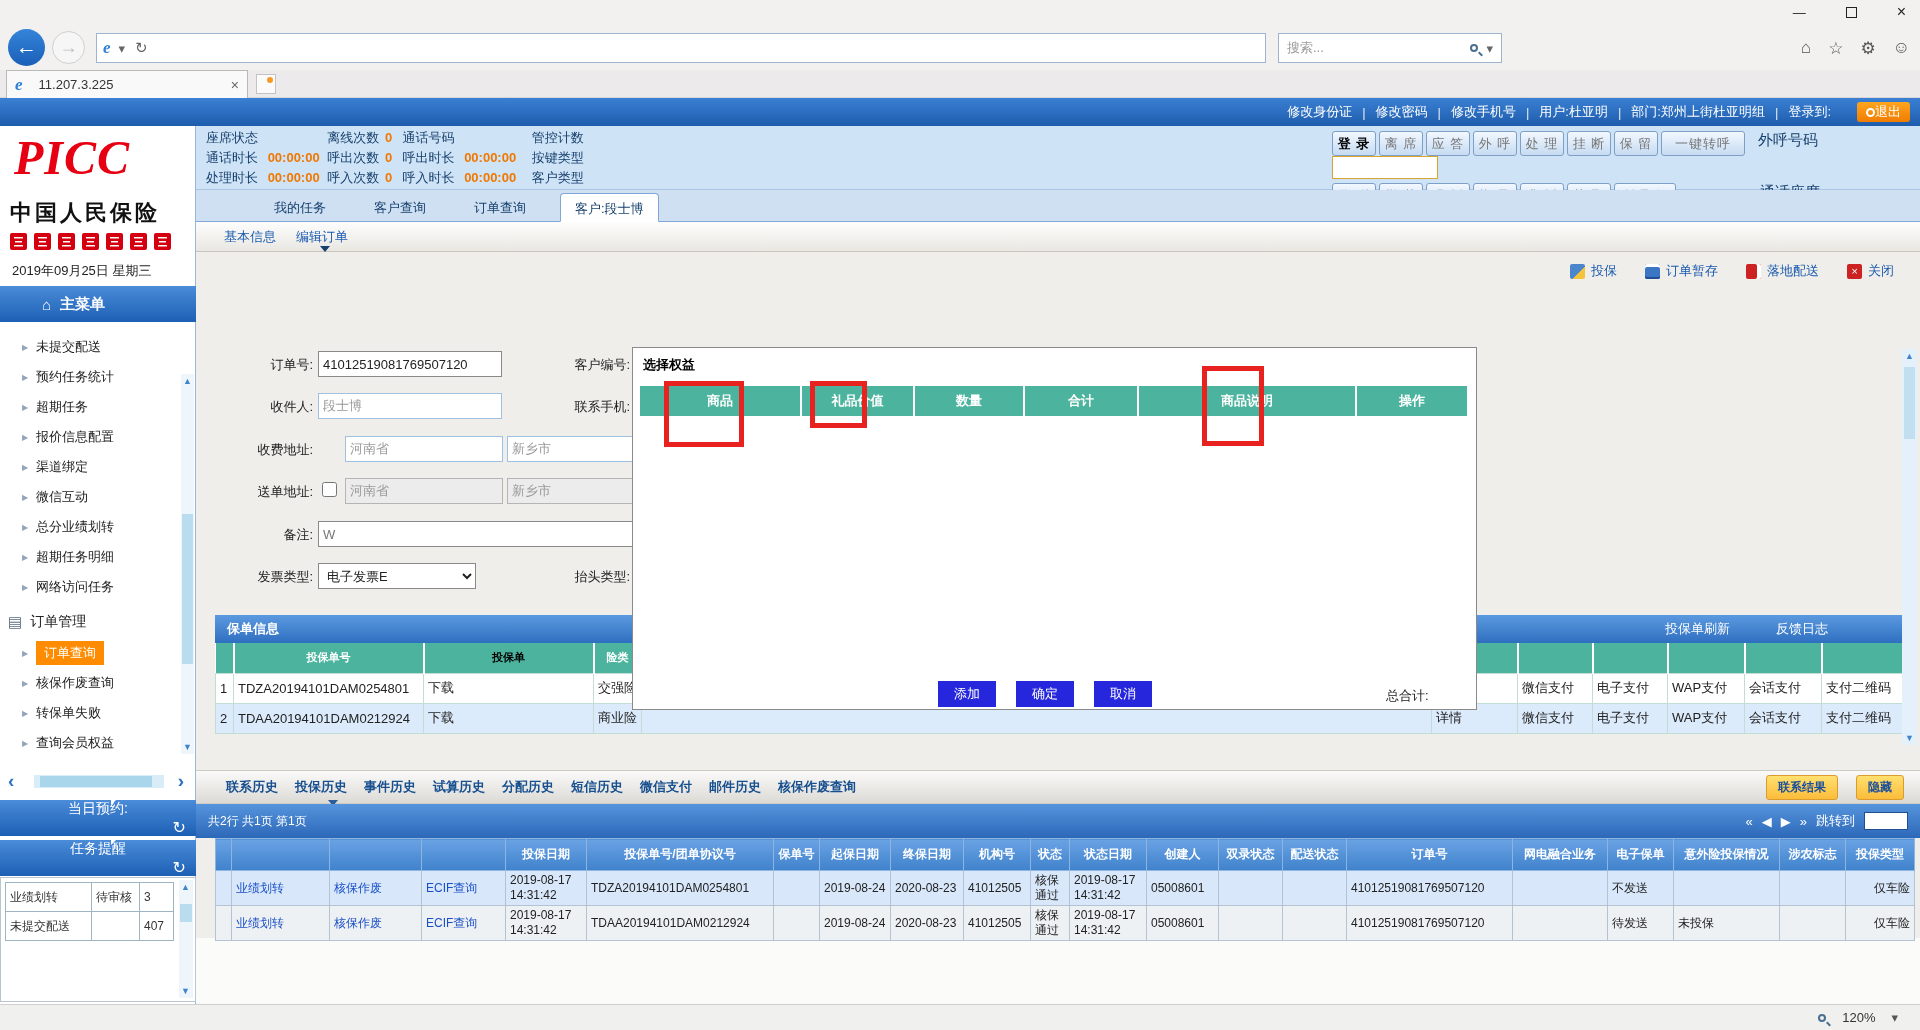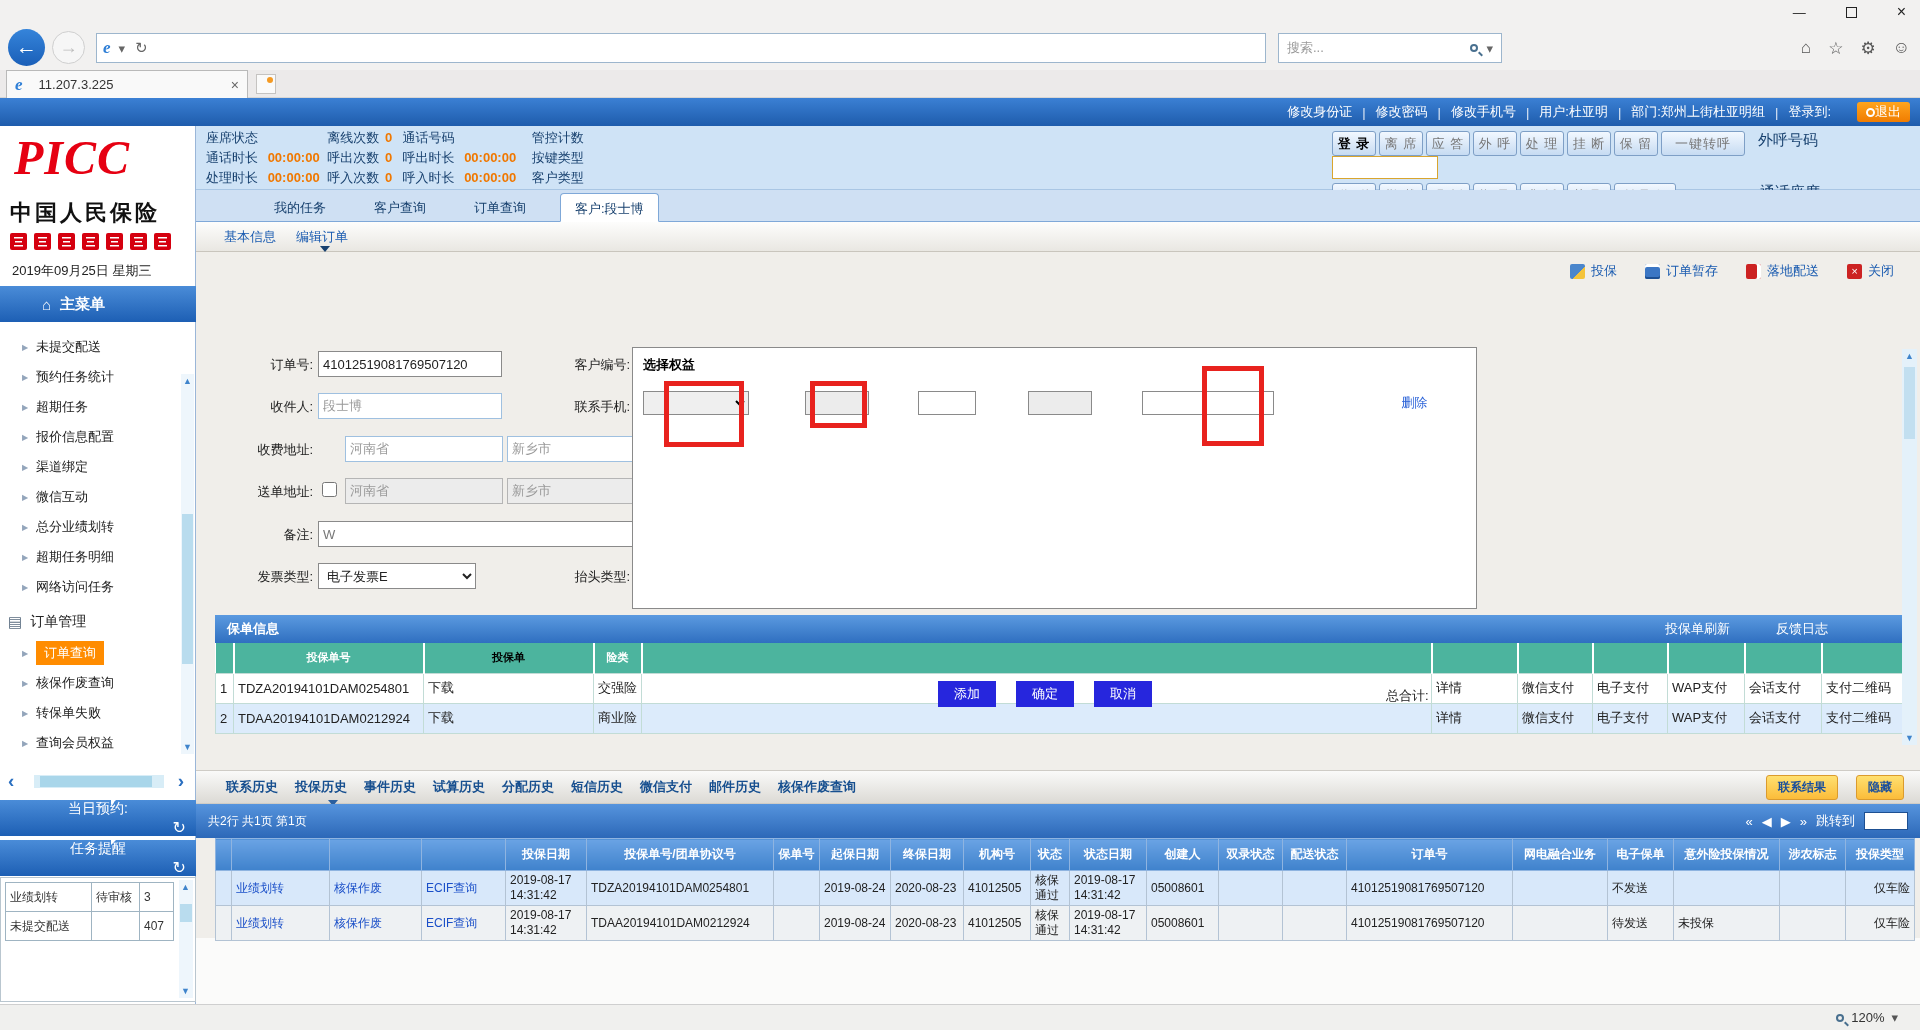--- a/index.html
+++ b/index.html
@@ -116,33 +116,33 @@
 .ordtable th{background:linear-gradient(#6aa3e4,#3f82cc);color:#fff;border:1px solid #8fb4e0;height:32px;font-weight:bold;padding:0 2px;overflow:hidden;}
 .ordtable td{border:1px solid #b3c3d4;padding:2px 4px;color:#222;line-height:15px;height:33px;overflow:hidden;}
 .ordtable tr.r1 td{background:#d8e8fa;}
 .ordtable tr.r2 td{background:#eef1f3;}
 .ordtable td.lk{color:#1a4fc8;}
 .ordtable td.rt{text-align:right;}
 .gapwhite{position:absolute;left:0;top:686px;width:1724px;height:66px;background:#fbfbfa;}
 .cscroll{position:absolute;left:1706px;top:97px;width:15px;height:396px;background:#e4f1fa;font-size:9px;color:#3f84cc;text-align:center;}
 .cscroll .thumb{position:absolute;left:2px;top:18px;width:11px;height:72px;background:#c2dff0;}
 
-#modal{position:absolute;left:632px;top:347px;width:845px;height:262px;background:#fff;border:1px solid #8a8a8a;z-index:40;}
+#modal{position:absolute;left:632px;top:347px;width:845px;height:363px;background:#fff;border:1px solid #8a8a8a;z-index:40;}
 .m-title{position:absolute;left:10px;top:8px;font-size:13px;font-weight:bold;color:#000;}
 .mtable{position:absolute;left:7px;top:38px;border-collapse:separate;border-spacing:0;table-layout:fixed;font-size:13px;}
 .mtable th{background:#4cb49e;color:#fff;height:30px;border-right:2px solid #fff;font-weight:bold;}
 .mtable td{height:40px;vertical-align:top;padding-top:5px;padding-left:3px;}
 .mtable input,.mtable select{height:24px;border:1px solid #8a8a8a;font-size:12px;}
 .m-btns{position:absolute;left:305px;top:333px;display:flex;gap:20px;}
 .mbtn{width:58px;height:26px;background:#2626dd;color:#fff;font-size:13px;line-height:26px;text-align:center;}
 .m-total{position:absolute;left:753px;top:339px;font-size:13px;color:#222;}
 .mdel{color:#2a62d8;display:block;text-align:center;padding-top:3px;}
 .rbox{position:absolute;border:5px solid #e8221e;z-index:60;}
 
-#statusbar{position:absolute;left:0;top:1004px;width:1920px;height:26px;background:#f0f0ee;border-top:1px solid #cfcfcf;display:flex;align-items:center;justify-content:flex-end;padding-right:22px;gap:7px;font-size:13px;color:#333;}
+#statusbar{position:absolute;left:0;top:1004px;width:1920px;height:26px;background:#f0f0ee;border-top:1px solid #cfcfcf;display:flex;align-items:center;justify-content:flex-end;padding-right:22px;gap:16px;font-size:13px;color:#333;}
 </style>
 </head>
 <body>
 
 <div id="titlebar">
   <div class="winbtns">
     <span>—</span>
     <span class="maxbox"></span>
     <span style="font-size:16px;">×</span>
   </div>
@@ -615,29 +615,27 @@
   <table class="mtable">
     <colgroup>
         <col style="width:162px;">
         <col style="width:113px;">
         <col style="width:110px;">
         <col style="width:114px;">
         <col style="width:218px;">
         <col style="width:112px;">
       </colgroup>
     <tbody>
-    <tr>
-      <td><select style="width:106px;"><option></option></select></td>
-      <td><input style="width: 64px; background: rgb(236, 236, 236);"></td>
-      <td><input style="width: 58px;"></td>
-      <td><input style="width: 64px; background: rgb(236, 236, 236);"></td>
-      <td><input style="width: 132px;"></td>
-      <td>
-            <span class="mdel">删除</span>
-          </td>
+        <tr>
+      <th>商品</th>
+      <th>礼品价值</th>
+      <th>数量</th>
+      <th>合计</th>
+      <th>商品说明</th>
+      <th>操作</th>
     </tr>
   </tbody>
     </table>
   <div class="m-btns">
     <span class="mbtn">添加</span>
     <span class="mbtn">确定</span>
     <span class="mbtn">取消</span>
   </div>
   <div class="m-total">总合计:</div>
 </div>

